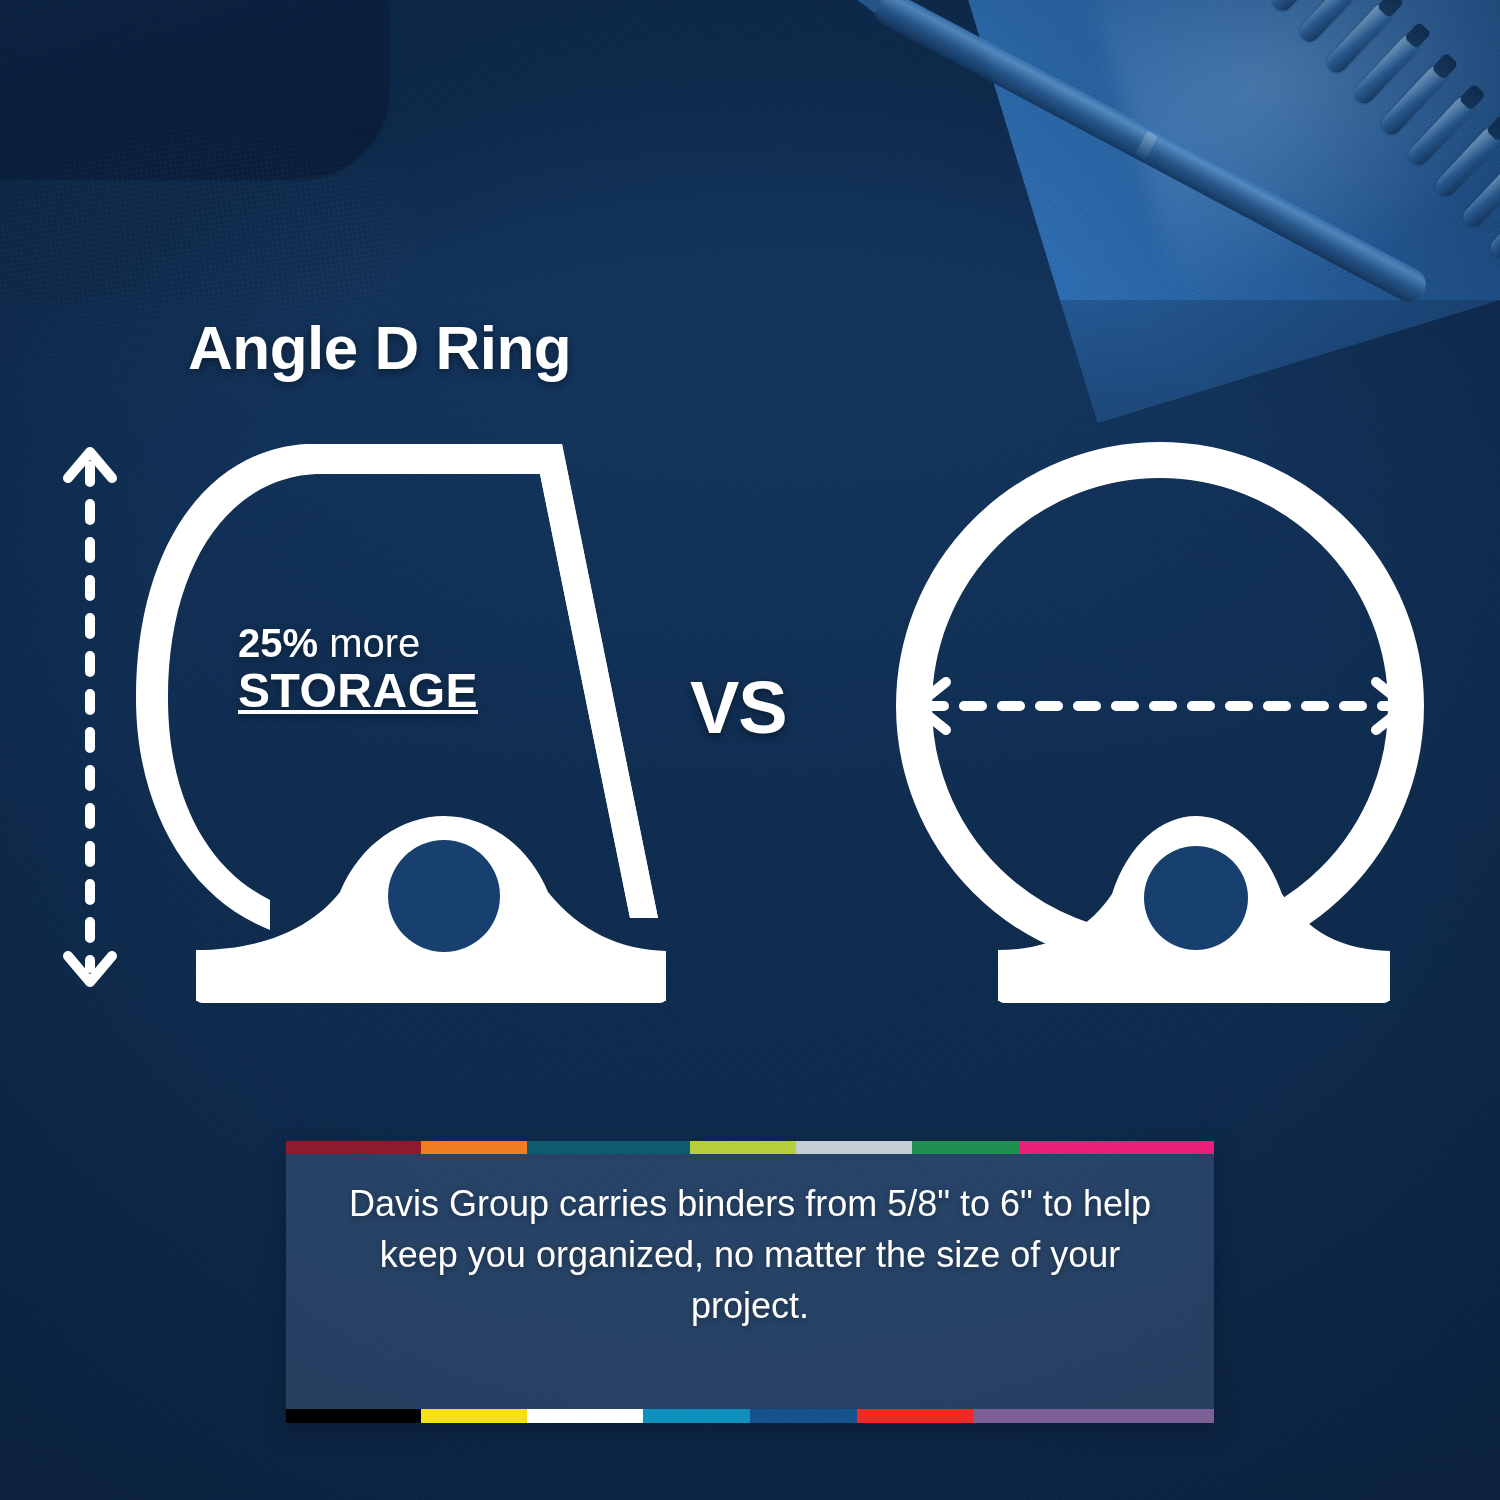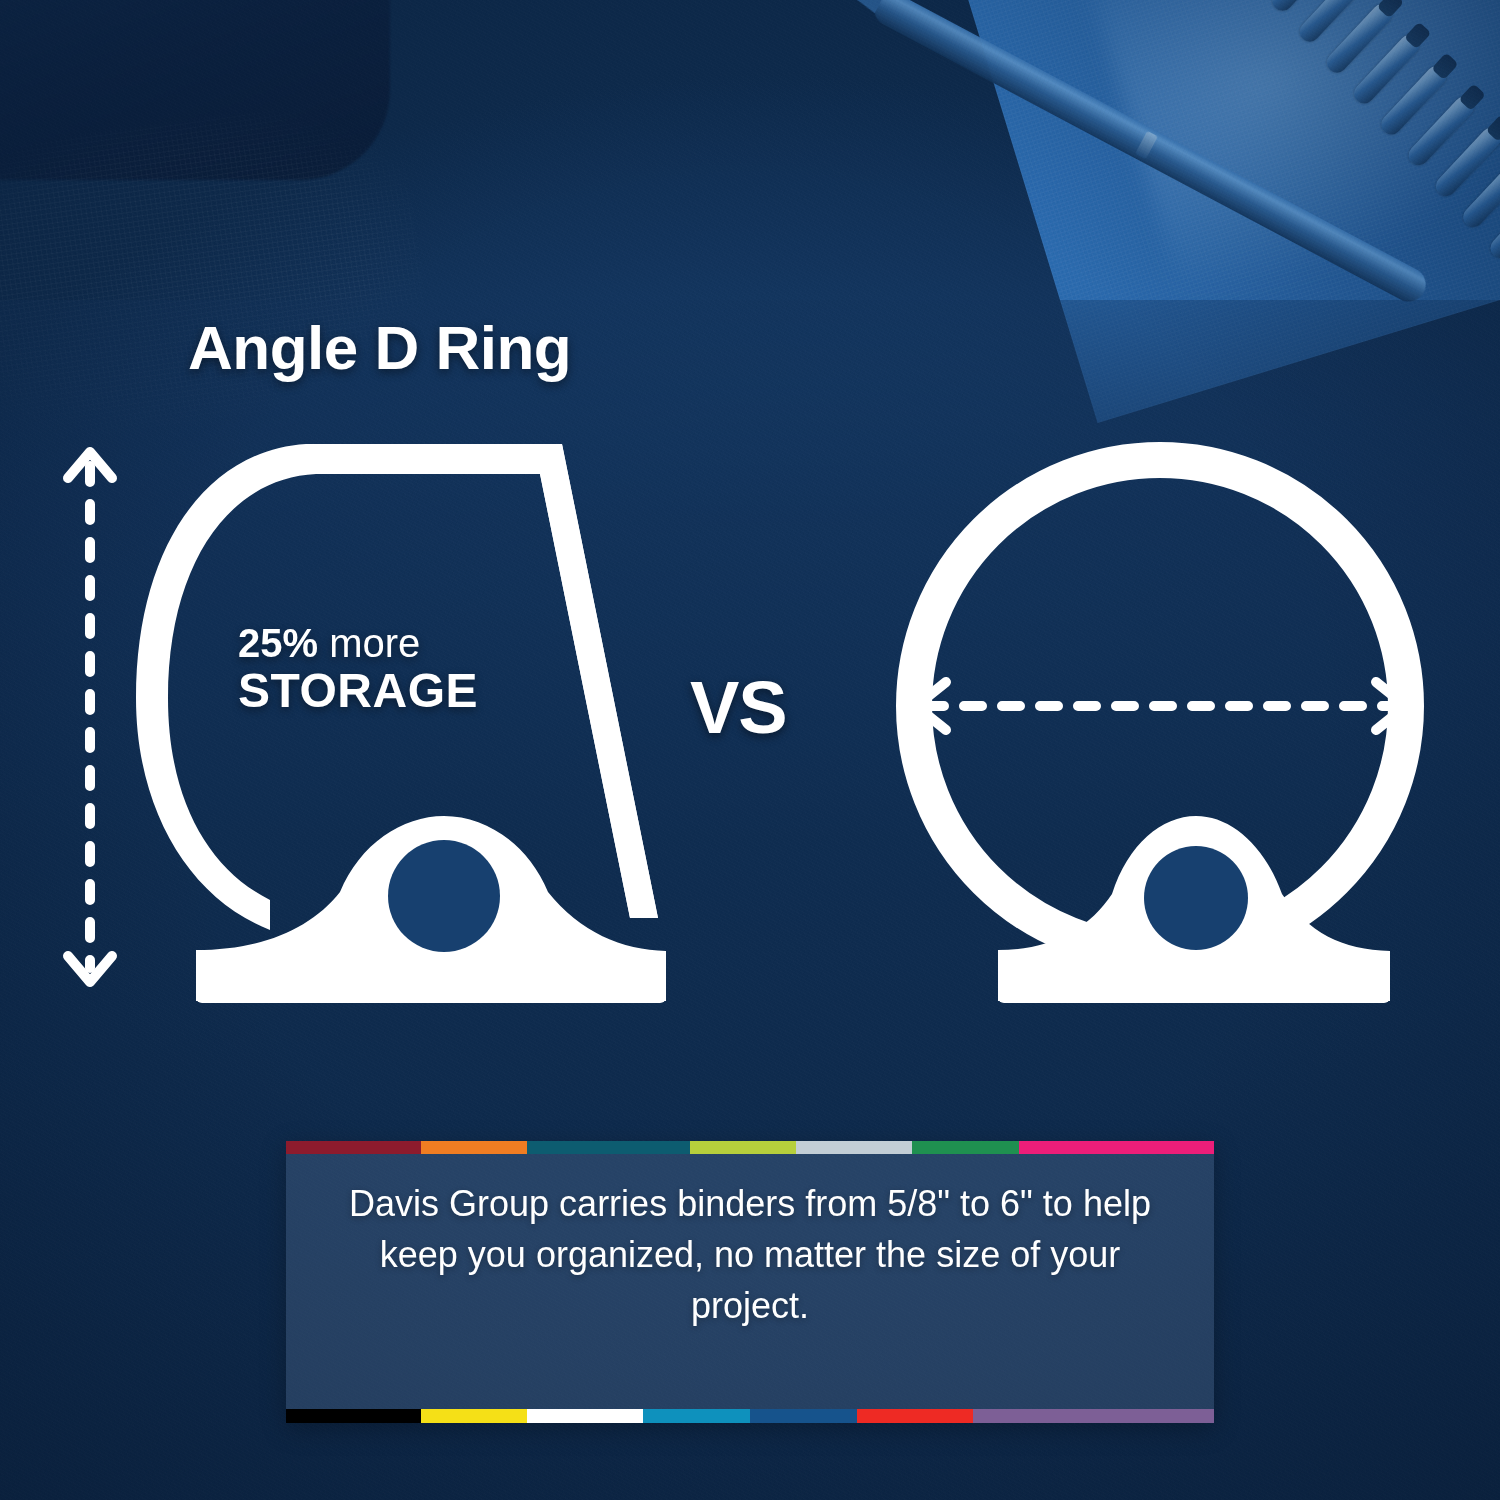--- a/index.html
+++ b/index.html
@@ -212,21 +212,21 @@
     position: absolute;
     left: 238px; top: 623px;
     width: 264px;
     text-align: left;
     color: #ffffff;
     text-shadow: 0 3px 9px rgba(0,0,0,.4);
     line-height: 1.0;
   }
   .storage-line1 { font-size: 40px; font-weight: normal; }
   .storage-line1 b { font-weight: bold; }
-  .storage-line2 { font-size: 48px; font-weight: bold; letter-spacing: .5px; margin-top: 4px; }
+  .storage-line2 { font-size: 48px; font-weight: bold; letter-spacing: .5px; margin-top: 4px; text-decoration: underline; }
 
   
   .info-panel {
     position: absolute;
     left: 286px; top: 1141px;
     width: 928px; height: 282px;
     background: rgba(96,126,166,.30);
     box-shadow: 0 6px 24px rgba(0,0,0,.25);
   }
   .color-bar {

